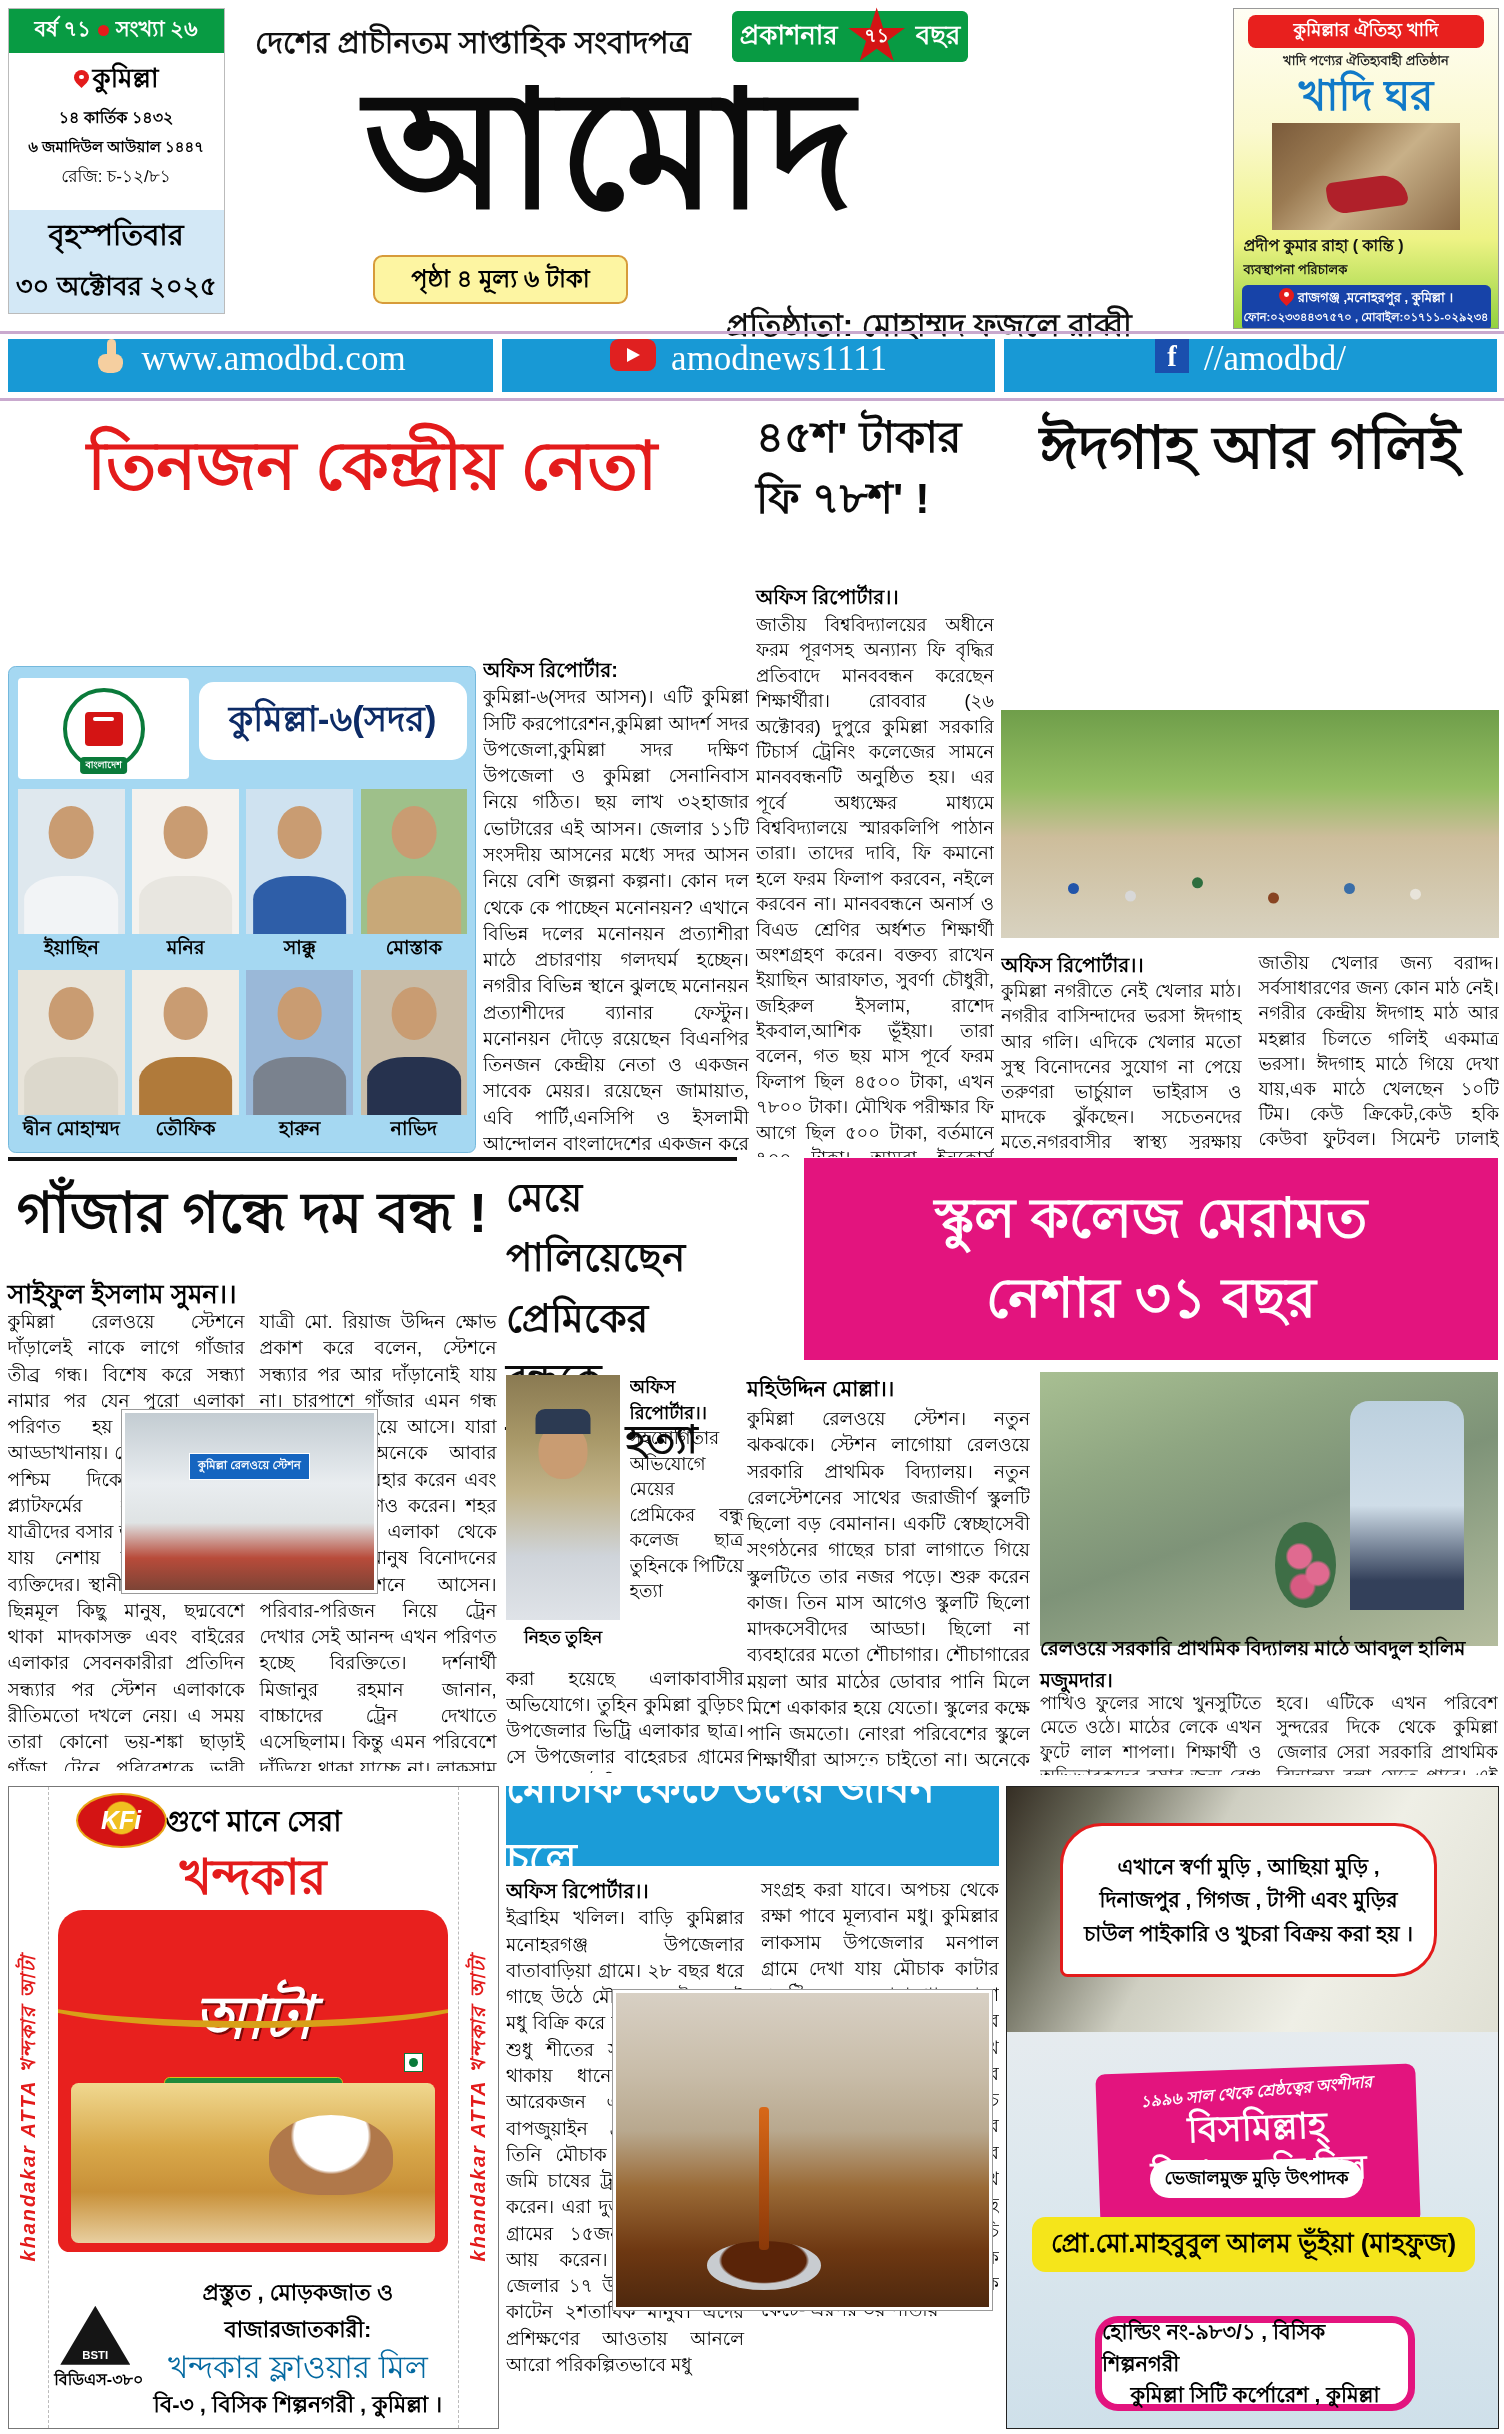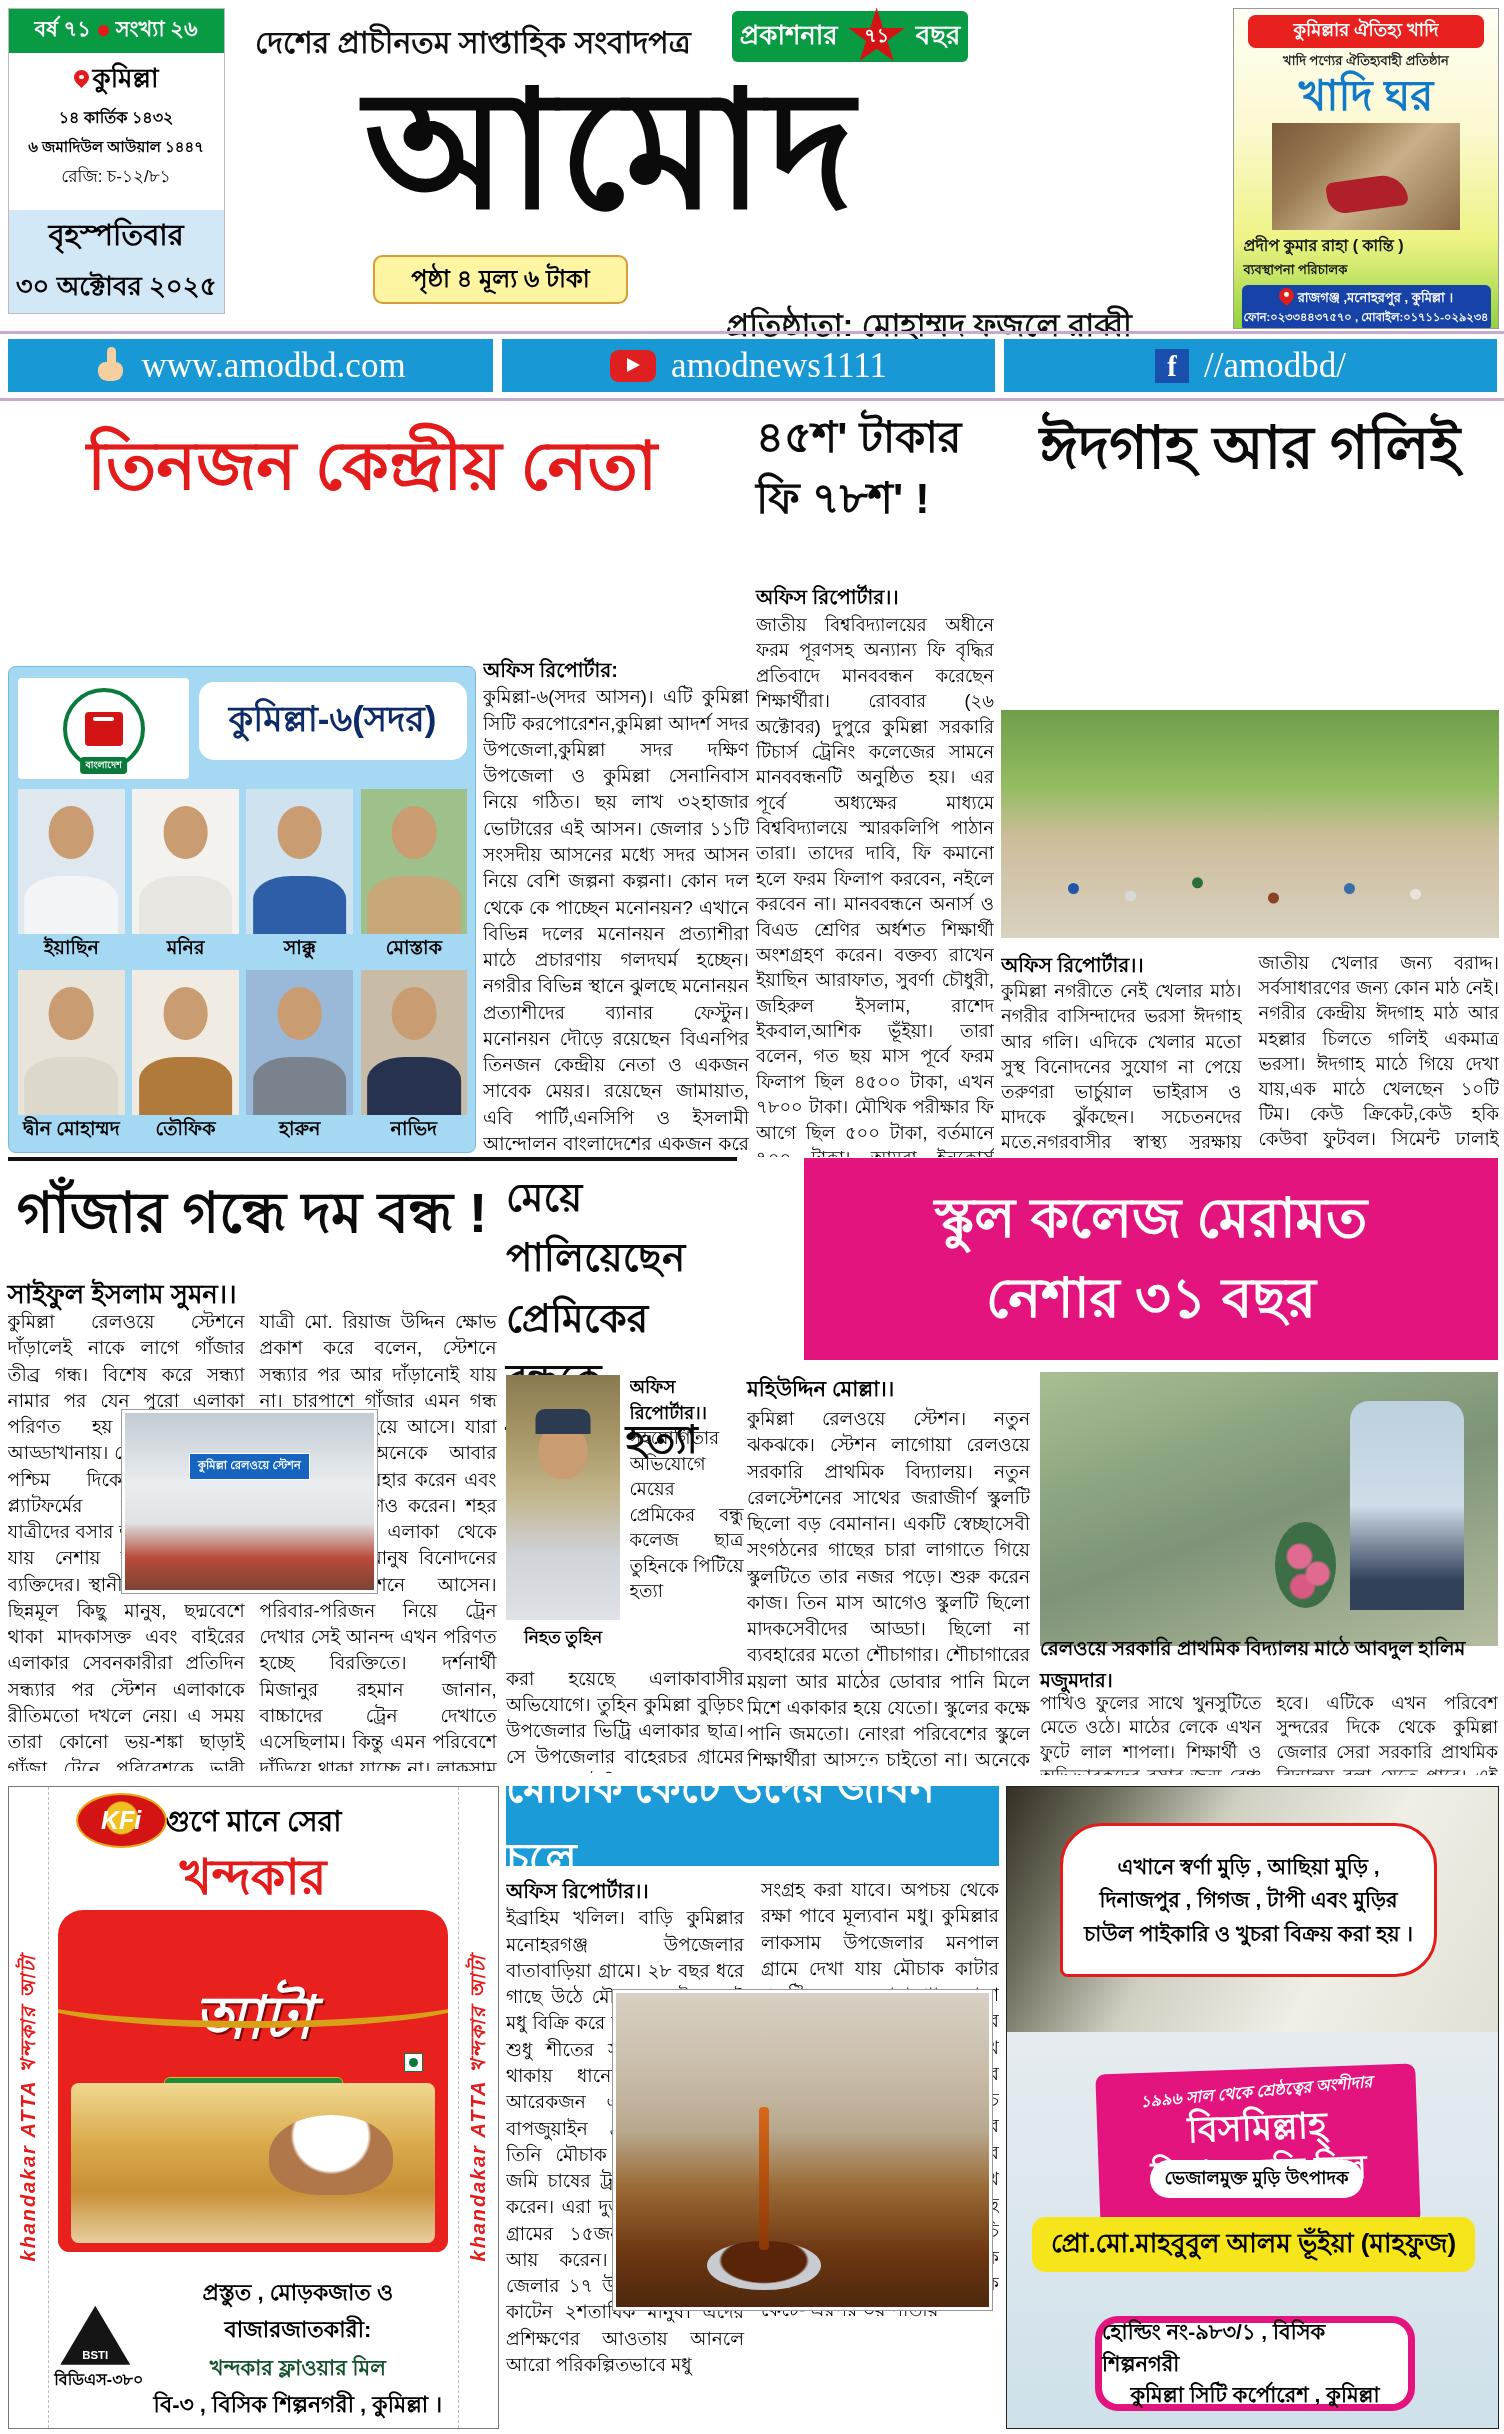--- a/index.html
+++ b/index.html
@@ -40,21 +40,21 @@
   #khadi-photo { margin:2.9px auto; width:188px; height:107px; background:linear-gradient(135deg,#7a5a3a 0%,#9a7a52 30%,#c8b088 55%,#8a6a46 100%); position:relative; }
   #khadi-photo::after { content:""; position:absolute; left:55px; top:55px; width:80px; height:32px; background:#b0202a; border-radius:7.6px 28.5px 7.6px 21px; transform:rotate(-8deg); }
   #khadi-person { font-size:16px; font-weight:900; color:#111; text-align:left; padding-left:9.5px; }
   #khadi-role { font-size:13px; font-weight:bold; color:#111; text-align:left; padding-left:9.5px; }
   #khadi-addr { margin:3.8px auto 0 auto; width:249px; background:#1743a8; color:#fff; border-radius:5.7px; padding:2.9px 1.9px; }
   #khadi-addr .a1 { font-size:13px; font-weight:bold; display:flex; align-items:center; justify-content:center; gap:3.8px; }
   #khadi-addr .a2 { font-size:11.4px; font-weight:bold; }
 
   
   .rule { left:0; width:1505px; height:2.9px; background:#c9a9ce; }
-  .soc { top:339px; height:53px; background:#1899d5; color:#fff; display:flex; align-items:center; justify-content:center; gap:15px; font-size:35px; font-family:"Liberation Serif", serif; }
+  .soc { top:339px; height:53px; background:#1899d5; color:#fff; display:flex; align-items:flex-start; justify-content:center; gap:15px; font-size:35px; font-family:"Liberation Serif", serif; }
   #soc1 { left:7.6px; width:485px; } #soc2 { left:502px; width:493px; } #soc3 { left:1004px; width:493px; }
   .hand { width:32px; height:38px; position:relative; }
   .hand::before { content:""; position:absolute; left:12.4px; top:0; width:8.6px; height:25px; background:#f5cfa0; border-radius:4.8px; }
   .hand::after { content:""; position:absolute; left:3.8px; top:15px; width:25px; height:19px; background:#f5cfa0; border-radius:7.6px 7.6px 9.5px 9.5px; }
   .yt { width:46px; height:32px; background:#e02020; border-radius:8.6px; position:relative; flex:0 0 auto; }
   .yt::after { content:""; position:absolute; left:17px; top:8.6px; border-left:13.3px solid #fff; border-top:7.6px solid transparent; border-bottom:7.6px solid transparent; }
   .fb { width:34px; height:34px; background:#1a4fae; color:#fff; font-family:"Liberation Serif",serif; font-weight:bold; font-size:28.5px; display:flex; align-items:flex-end; justify-content:center; flex:0 0 auto; }
 
   
   #bnp-headline { left:7.6px; top:403px; width:729px; height:259px; color:#e31b1b; font-size:67px; line-height:126px; font-weight:900; text-align:center; overflow:hidden; }
@@ -134,21 +134,21 @@
   #kh-veg { position:absolute; right:25px; top:143px; width:19px; height:19px; background:#fff; border:1.9px solid #0a7a3a; display:flex; align-items:center; justify-content:center; }
   #kh-veg::after { content:""; width:9.5px; height:9.5px; border-radius:50%; background:#0a7a3a; }
   #kh-wheat { position:absolute; left:13.3px; right:13.3px; bottom:9.5px; height:160px; background:linear-gradient(180deg,#f0d890 0%,#d8a84a 40%,#c89038 68%,#e8cfa0 100%); border-radius:7.6px; }
   #kh-wheat::after { content:""; position:absolute; right:42px; top:32px; width:124px; height:80px; border-radius:50% 50% 40% 40%; background:radial-gradient(ellipse at 50% 26%, #ffffff 0 42%, #b0784a 46% 100%); }
   #kh-bottom { position:absolute; left:0; right:0; bottom:3.8px; display:flex; align-items:center; gap:7.6px; padding:0 5.7px; }
   #bsti { width:82px; flex:0 0 auto; }
   #bsti .tri { margin:0 auto; width:70px; height:59px; background:#151515; clip-path:polygon(50% 0,100% 100%,0 100%); display:flex; align-items:flex-end; justify-content:center; color:#fff; font-size:11.4px; font-weight:bold; padding-bottom:3.8px; }
   #bsti .code { font-size:16px; font-weight:bold; margin-top:1.9px; }
   #kh-txt { flex:1; text-align:center; }
   #kh-producer-label { font-size:22px; font-weight:900; }
-  #kh-producer { font-size:21px; font-weight:700; color:#14532d; line-height:38px; }
+  #kh-producer { font-size:31px; font-weight:400; color:#0369a1; line-height:38px; }
   #kh-addr { font-size:22px; font-weight:bold; }
 
   
   #mo-bar { left:506px; top:1786px; width:493px; height:80px; background:#1b9cd8; color:#fff; display:flex; align-items:center; justify-content:center; font-size:42px; font-weight:900; }
   #mo-cols { left:506px; top:1877px; width:493px; height:552px; display:flex; gap:17px; overflow:hidden; }
   #mo-cols .col { width:238px; font-size:18.5px; line-height:1.42; }
   #mo-photo { left:613px; top:1990px; width:379px; height:320px; border:3.8px solid #fff; box-shadow:0 0 0 1px #999; background:linear-gradient(180deg,#d8d0c4 0%,#c8bca8 26%,#b8a88e 44%,#9a6a36 62%,#6e3812 82%,#4e280e 100%); }
   #mo-photo::after { content:""; position:absolute; left:143px; top:114px; width:9.5px; height:143px; background:linear-gradient(180deg,#d86818,#8a3808); border-radius:3.8px; }
   #mo-photo::before { content:""; position:absolute; left:91px; bottom:17px; width:114px; height:49px; border-radius:50%; background:radial-gradient(ellipse at 50% 40%, #5a2408 0 52%, #c8ccd0 56% 100%); }
 

